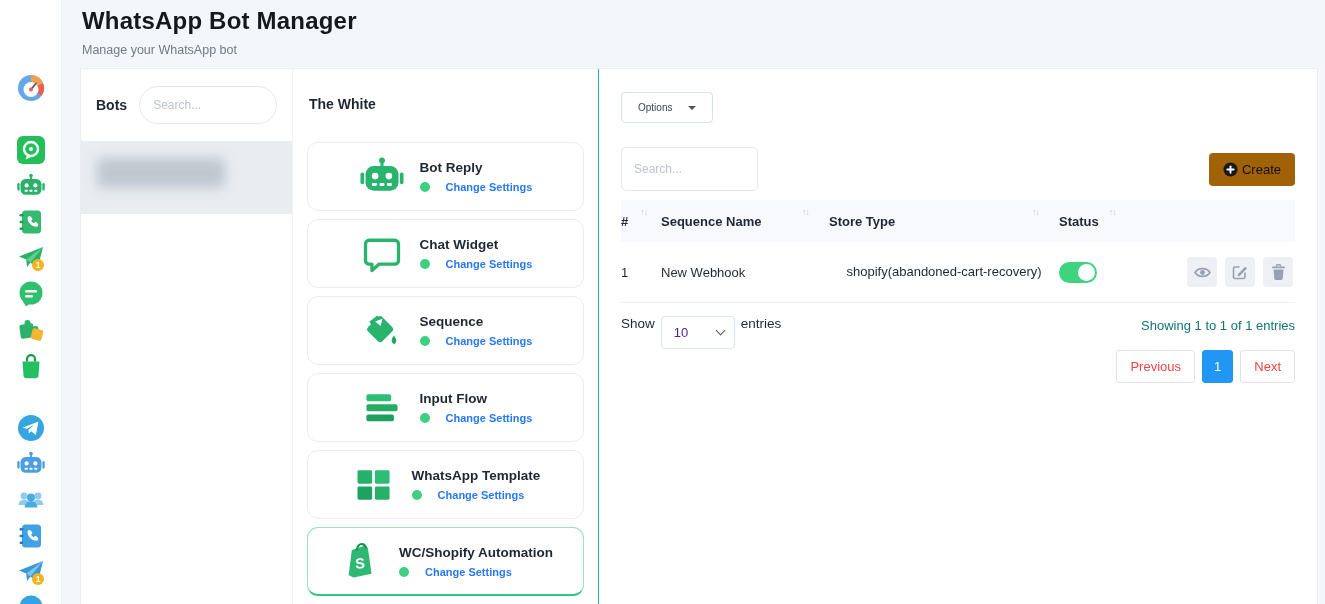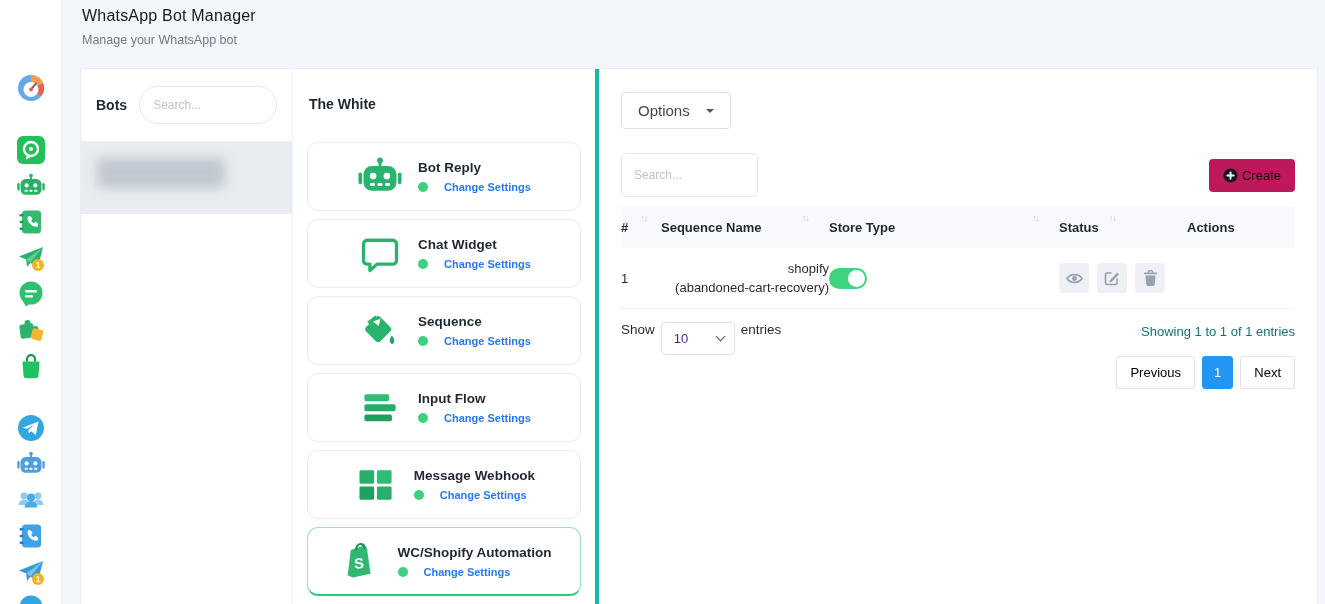--- a/index.html
+++ b/index.html
@@ -5,83 +5,83 @@
   html,body{margin:0;padding:0;background:#fff;}
   .page{position:relative;width:1325px;height:604px;background:#f3f6fa;overflow:hidden;
         font-family:"Liberation Sans","DejaVu Sans",sans-serif;-webkit-font-smoothing:antialiased;}
   
   .rail{position:absolute;left:0;top:0;bottom:0;width:62px;background:#fff;border-right:1px solid #edf0f4;
         display:flex;flex-direction:column;align-items:center;padding-top:74px;box-sizing:border-box;z-index:2;}
   .s-item{width:28px;height:28px;margin-bottom:8px;flex:0 0 auto;display:flex;align-items:center;justify-content:center;cursor:pointer;}
   .s-item.mb-lg{margin-bottom:34px;}
   
   .header{position:absolute;left:82px;top:7px;}
-  .header h1{font-size:16px;font-weight:normal;color:#15181d;margin:0;letter-spacing:.2px;}
+  .header h1{font-size:24px;font-weight:bold;color:#15181d;margin:0;letter-spacing:.2px;}
   .header .sub{font-size:12.5px;color:#707a86;margin-top:8px;}
   
   .card{position:absolute;left:80px;top:68px;right:7px;bottom:0;background:#fff;border:1px solid #eaeef3;border-bottom:none;
         display:flex;overflow:hidden;box-sizing:border-box;}
   
   .bots{width:212px;border-right:1px solid #eef1f5;box-sizing:border-box;flex:0 0 auto;}
   .bots-head{height:72px;display:flex;align-items:center;gap:12px;padding:0 15px;}
   .bots-title{font-size:14px;font-weight:bold;color:#1f2733;}
   .pill-search{flex:1;min-width:0;height:38px;border:1px solid #e4e9ef;border-radius:19px;padding:0 13px;font-size:12px;
         color:#333;outline:none;box-sizing:border-box;background:#fff;}
   ::placeholder{color:#bdc4cd;opacity:1;}
   .sel-bot{height:73px;background:#e9edf2;padding:17px 16px;box-sizing:border-box;cursor:pointer;}
   .blur-name{width:128px;height:30px;background:#c0c7cf;border-radius:4px;filter:blur(6px);}
   
-  .menu{width:306px;border-right:4px solid #14b8a6;box-sizing:border-box;padding:0 14px;overflow:hidden;flex:0 0 auto;}
+  .menu{width:306px;border-right:1px solid #14b8a6;box-sizing:border-box;padding:0 14px;overflow:hidden;flex:0 0 auto;}
   .menu-title{font-size:14px;font-weight:bold;color:#1f2733;margin:27px 2px 30px;}
   .mcard{height:69px;border:1px solid #e8ecf1;border-radius:11px;margin-bottom:8px;display:flex;align-items:center;
         padding:0 12px;gap:15px;background:#fff;cursor:pointer;box-sizing:border-box;justify-content:center;}
   .mcard.active{border-color:#9be0bf;border-bottom:2px solid #30c97c;}
   .micon{width:46px;height:46px;display:flex;align-items:center;justify-content:center;flex:0 0 auto;}
   .mtitle{font-size:13.5px;font-weight:bold;color:#1f2733;margin-bottom:6px;}
   .mlink-row{display:flex;align-items:center;gap:16px;}
   .dot{width:10px;height:10px;border-radius:50%;background:#3ed080;}
   .mlink{font-size:11px;font-weight:bold;color:#2779f3;text-decoration:none;cursor:pointer;}
   
   .main{flex:1;padding:23px 22px 0;box-sizing:border-box;min-width:0;}
   .main-head{display:flex;align-items:center;justify-content:space-between;}
   .main-title-wrap{display:flex;align-items:center;gap:11px;}
   .main-title{font-size:13.5px;font-weight:bold;color:#15181d;}
   .btn-options{display:flex;align-items:center;gap:16px;background:#fff;border:1px solid #dbe1e8;border-radius:4px;
-        padding:9px 16px;font-size:15px;color:#3e4650;cursor:pointer;}
+        padding:9px 16px;font-size:10px;color:#3e4650;cursor:pointer;}
   .caret-down{width:0;height:0;border-left:4px solid transparent;border-right:4px solid transparent;border-top:4.5px solid #555;}
   .toolbar{margin-top:24px;display:flex;justify-content:space-between;align-items:center;}
   .tbl-search{width:137px;height:44px;border:1px solid #e4e9ef;border-radius:5px;padding:0 12px;font-size:12px;outline:none;box-sizing:border-box;}
-  .btn-create{display:flex;align-items:center;gap:4px;background:#be185d;border:none;border-radius:4px;height:33px;
+  .btn-create{display:flex;align-items:center;gap:4px;background:#a16207;border:none;border-radius:4px;height:33px;
         padding:0 14px;font-size:13px;color:#111;cursor:pointer;}
   .grid{display:grid;grid-template-columns:40px 168px 230px 128px 1fr;}
   .thead{background:#f7f9fc;height:42px;margin-top:9px;}
   .th{display:flex;align-items:center;font-size:13px;font-weight:bold;color:#1f2733;cursor:pointer;}
   .th-sb{justify-content:space-between;padding-right:20px;}
   .sort{font-size:9px;color:#c7ced8;letter-spacing:-1px;font-weight:normal;align-self:flex-start;margin-top:7px;}
   .th .g12{margin-left:12px;}
   .th .g10{margin-left:10px;}
   .trow{height:60px;border-bottom:1px solid #eef1f5;}
   .td{display:flex;align-items:center;font-size:13px;color:#1f2733;}
-  .td.store{flex-direction:column;align-items:flex-end;justify-content:center;line-height:1.5;}
+  .td.store{flex-direction:row;align-items:center;justify-content:center;line-height:1.5;}
   .toggle{width:38px;height:21px;border-radius:11px;background:#3ed37f;position:relative;display:inline-block;cursor:pointer;}
   .toggle::after{content:"";position:absolute;right:2px;top:2px;width:17px;height:17px;border-radius:50%;background:#fff;}
   .actions-td{gap:8px;}
   .abtn{width:30px;height:30px;border:none;border-radius:4px;background:#edf0f5;display:flex;align-items:center;justify-content:center;cursor:pointer;padding:0;}
   .tfoot{display:flex;justify-content:space-between;margin-top:13px;}
   .show-wrap{display:flex;align-items:flex-start;gap:6px;font-size:13.5px;color:#1f2733;}
   .sel{position:relative;width:74px;height:33px;}
   .sel select{appearance:none;-webkit-appearance:none;width:100%;height:100%;border:1px solid #dde3ea;border-radius:4px;
         padding:0 24px 0 12px;font-size:13px;color:#4c1d95;background:#fff;cursor:pointer;
         font-family:"Liberation Sans","DejaVu Sans",sans-serif;}
   .sel .chev{position:absolute;right:11px;top:11px;width:7px;height:7px;border-right:1.6px solid #555;border-bottom:1.6px solid #555;
         transform:rotate(45deg);pointer-events:none;box-sizing:border-box;}
   .foot-right{display:flex;flex-direction:column;align-items:flex-end;}
   .showing{font-size:13px;color:#0f766e;margin-top:2px;}
   .pager{display:flex;gap:7px;margin-top:17px;}
-  .pbtn{border:1px solid #dfe3e8;background:#fff;color:#000000;font-size:13px;padding:8px 13px;border-radius:3px;cursor:pointer;
+  .pbtn{border:1px solid #dfe3e8;background:#fff;color:#ef4444;font-size:13px;padding:8px 13px;border-radius:3px;cursor:pointer;
         font-family:"Liberation Sans","DejaVu Sans",sans-serif;}
   .pbtn.cur{background:#2196f3;border-color:#2196f3;color:#fff;padding:8px 11px;}
 </style>
 </head>
 <body>
 
 <div class="page">
 
   <aside class="rail">
     <div class="s-item mb-lg">
@@ -309,21 +309,21 @@
       <div class="mcard">
         <span class="micon">
           <svg width="44" height="44" viewBox="0 0 48 48">
               <rect x="6" y="8" width="16" height="14.5" rx="1.5" fill="#27b069"></rect>
               <rect x="25" y="8" width="16" height="14.5" rx="1.5" fill="#2dbd74"></rect>
               <rect x="6" y="25.5" width="16" height="14.5" rx="1.5" fill="#1fa15f"></rect>
               <rect x="25" y="25.5" width="16" height="14.5" rx="1.5" fill="#27b069"></rect>
             </svg>
         </span>
         <div class="mtext">
-          <div class="mtitle">Message Webhook</div>
+          <div class="mtitle">WhatsApp Template</div>
           <div class="mlink-row">
               <span class="dot"></span>
             <a class="mlink">Change Settings</a>
             </div>
         </div>
       </div>
 
       <div class="mcard active">
         <span class="micon">
           <svg width="44" height="44" viewBox="0 0 48 48">
@@ -374,27 +374,25 @@
           <span class="sort">↑↓</span>
         </div>
         <div class="th th-sb">
           <span>Store Type</span>
           <span class="sort">↑↓</span>
         </div>
         <div class="th">
           <span>Status</span>
           <span class="sort g10">↑↓</span>
         </div>
-        <div class="th">
-          <span>Actions</span>
-        </div>
       </div>
 
       <div class="grid trow">
         <div class="td">1</div>
+        <div class="td">New Webhook</div>
         <div class="td store">
           <span>shopify</span>
           <span>(abandoned-cart-recovery)</span>
         </div>
         <div class="td">
           <span class="toggle"></span>
         </div>
         <div class="td actions-td">
           <button class="abtn">
             <svg width="17" height="17" viewBox="0 0 16 16">

